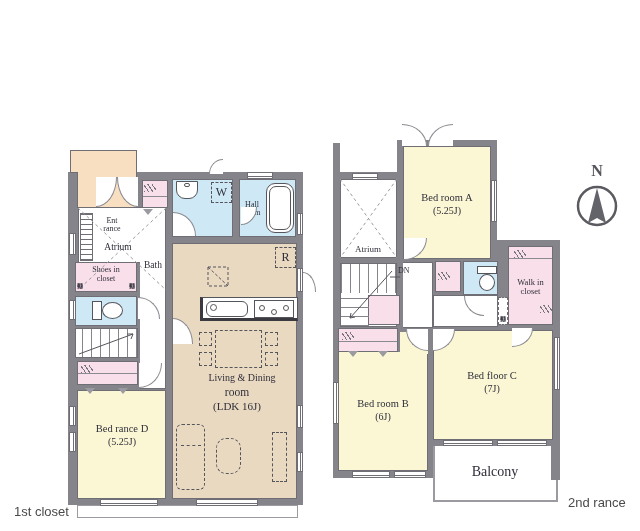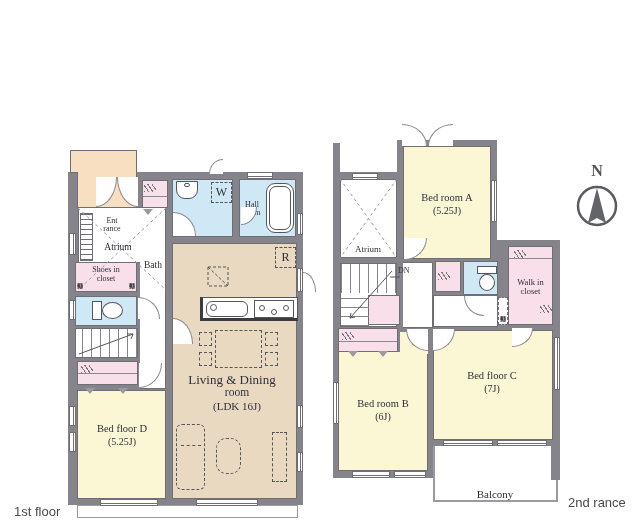--- a/index.html
+++ b/index.html
@@ -141,26 +141,26 @@
     <div class="win v" style="left:297px;top:452px;width:6px;height:20px;"></div>
 
     <div class="lbl" style="left:92px;top:216px;width:40px;font-size:8px;">Ent</div>
     <div class="lbl" style="left:92px;top:224px;width:40px;font-size:8px;">rance</div>
     <div class="lbl" style="left:95px;top:242px;width:46px;font-size:9.5px;">Atrium</div>
     <div class="lbl" style="left:80px;top:265px;width:52px;font-size:8px;">Shoes in</div>
     <div class="lbl" style="left:80px;top:274px;width:52px;font-size:8px;">closet</div>
     <div class="lbl vtxt" style="left:77px;top:266px;height:24px;">可動棚</div>
     <div class="lbl vtxt" style="left:129px;top:266px;height:24px;">可動棚</div>
     <div class="lbl" style="left:138px;top:260px;width:30px;font-size:9.5px;">Bath</div>
-    <div class="lbl" style="left:172px;top:372px;width:120px;font-size:13px;">Living &amp; Dining</div>
+    <div class="lbl" style="left:182px;top:372px;width:120px;font-size:10px;">Living &amp; Dining</div>
     <div class="lbl" style="left:177px;top:386px;width:120px;font-size:11.5px;">room</div>
     <div class="lbl" style="left:177px;top:400px;width:120px;font-size:11px;">(LDK 16J)</div>
-    <div class="lbl" style="left:78px;top:423px;width:88px;font-size:10.5px;">Bed floor D</div>
+    <div class="lbl" style="left:78px;top:423px;width:88px;font-size:10.5px;">Bed rance D</div>
     <div class="lbl" style="left:78px;top:436px;width:88px;font-size:10px;">(5.25J)</div>
-    <div class="floorlabel" style="left:14px;top:504px;">1st floor</div>
+    <div class="floorlabel" style="left:14px;top:504px;">1st closet</div>
   </div>
 
   <div>
 
     <div class="wall" style="left:333px;top:143px;width:7px;height:36px;"></div>
     <div class="wall" style="left:397px;top:140px;width:100px;height:125px;"></div>
     <div class="wall" style="left:333px;top:172px;width:100px;height:158px;"></div>
     <div class="wall" style="left:430px;top:240px;width:130px;height:90px;"></div>
     <div class="wall" style="left:333px;top:323px;width:102px;height:155px;"></div>
     <div class="wall" style="left:428px;top:293px;width:132px;height:153px;"></div>
@@ -228,21 +228,21 @@
     <div class="lbl" style="left:398px;top:266px;width:20px;font-size:8px;text-align:left;">DN</div>
     <div class="lbl" style="left:403px;top:192px;width:88px;font-size:10.5px;">Bed room A</div>
     <div class="lbl" style="left:403px;top:205px;width:88px;font-size:10px;">(5.25J)</div>
     <div class="lbl vtxt" style="left:500px;top:299px;height:24px;">可動棚</div>
     <div class="lbl" style="left:508px;top:277px;width:45px;font-size:8.5px;">Walk in</div>
     <div class="lbl" style="left:508px;top:286px;width:45px;font-size:8.5px;">closet</div>
     <div class="lbl" style="left:339px;top:398px;width:88px;font-size:10.5px;">Bed room B</div>
     <div class="lbl" style="left:339px;top:411px;width:88px;font-size:10px;">(6J)</div>
     <div class="lbl" style="left:433px;top:370px;width:118px;font-size:10.5px;">Bed floor C</div>
     <div class="lbl" style="left:433px;top:383px;width:118px;font-size:10px;">(7J)</div>
-    <div class="lbl" style="left:455px;top:488px;width:80px;font-size:11px;">Balcony</div>
+    <div class="lbl" style="left:455px;top:464px;width:80px;font-size:14px;">Balcony</div>
     <div class="floorlabel" style="left:568px;top:495px;">2nd rance</div>
   </div>
 
   <div>
     <div class="lbl" style="left:575px;top:162px;width:44px;font-size:16px;font-weight:bold;color:#55555c;">N</div>
     <svg style="left:575px;top:180px;" width="44" height="48">
       <circle cx="22" cy="26" r="19" fill="#fff" stroke="#5a5a60" stroke-width="2.5"></circle>
       <polygon points="22,8 31,43 22,38 13,43" fill="#63636a"></polygon>
     </svg>
   </div>

